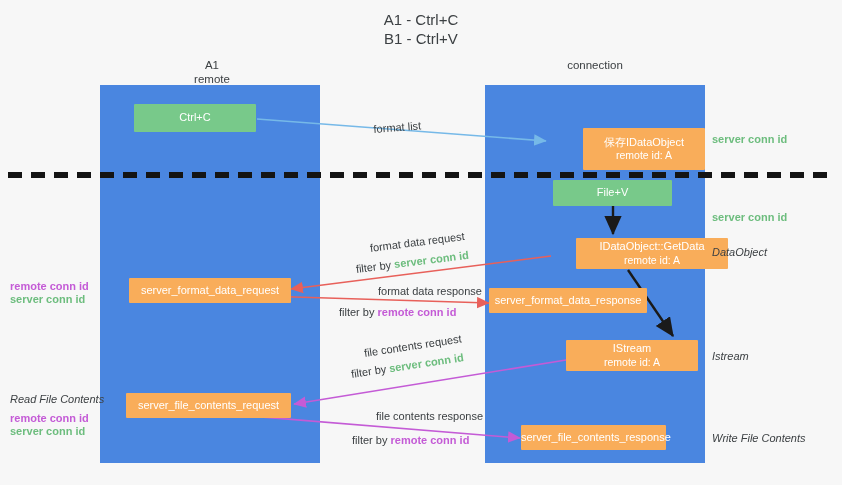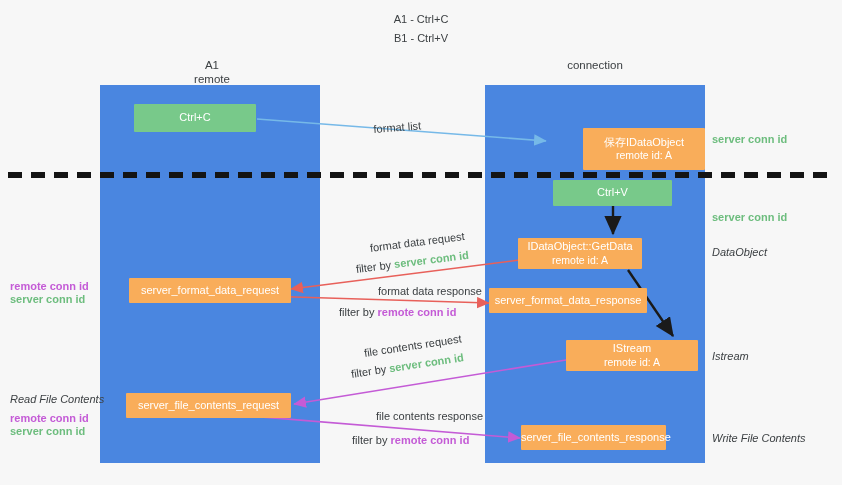--- a/index.html
+++ b/index.html
@@ -10,21 +10,21 @@
     position:relative;
     overflow:hidden;
     color:#3c4043;
   }
   #stage{position:absolute;inset:0;}
   svg.layer{position:absolute;left:0;top:0;width:842px;height:485px;pointer-events:none;}
 
   
   .title{
     position:absolute;left:0;top:10px;width:842px;
-    text-align:center;font-size:11px;line-height:19px;color:#3c4043;
+    text-align:center;font-size:15px;line-height:19px;color:#3c4043;
   }
 
   
   .lane-head{
     position:absolute;text-align:center;font-size:11.5px;line-height:14px;color:#3c4043;
   }
 
   
   .lane{position:absolute;background:#4a86e0;}
 
@@ -107,24 +107,24 @@
   <div class="node green" style="left:134px;top:104px;width:122px;height:28px;">
     <div>Ctrl+C</div>
   </div>
 
   <div class="node orange" style="left:583px;top:128px;width:122px;height:42px;">
     <div>保存IDataObject</div>
     <div class="l2">remote id: A</div>
   </div>
 
   <div class="node green" style="left:553px;top:180px;width:119px;height:26px;">
-    <div>Ctrl+V</div>
+    <div>File+V</div>
   </div>
 
-  <div class="node orange" style="left:518px;top:238px;width:124px;height:31px;">
+  <div class="node orange" style="left:576px;top:238px;width:152px;height:31px;">
     <div>IDataObject::GetData</div>
     <div class="l2">remote id: A</div>
   </div>
 
   <div class="node orange" style="left:129px;top:278px;width:162px;height:25px;">
     <div>server_format_data_request</div>
   </div>
 
   <div class="node orange" style="left:489px;top:288px;width:158px;height:25px;">
     <div>server_format_data_response</div>

